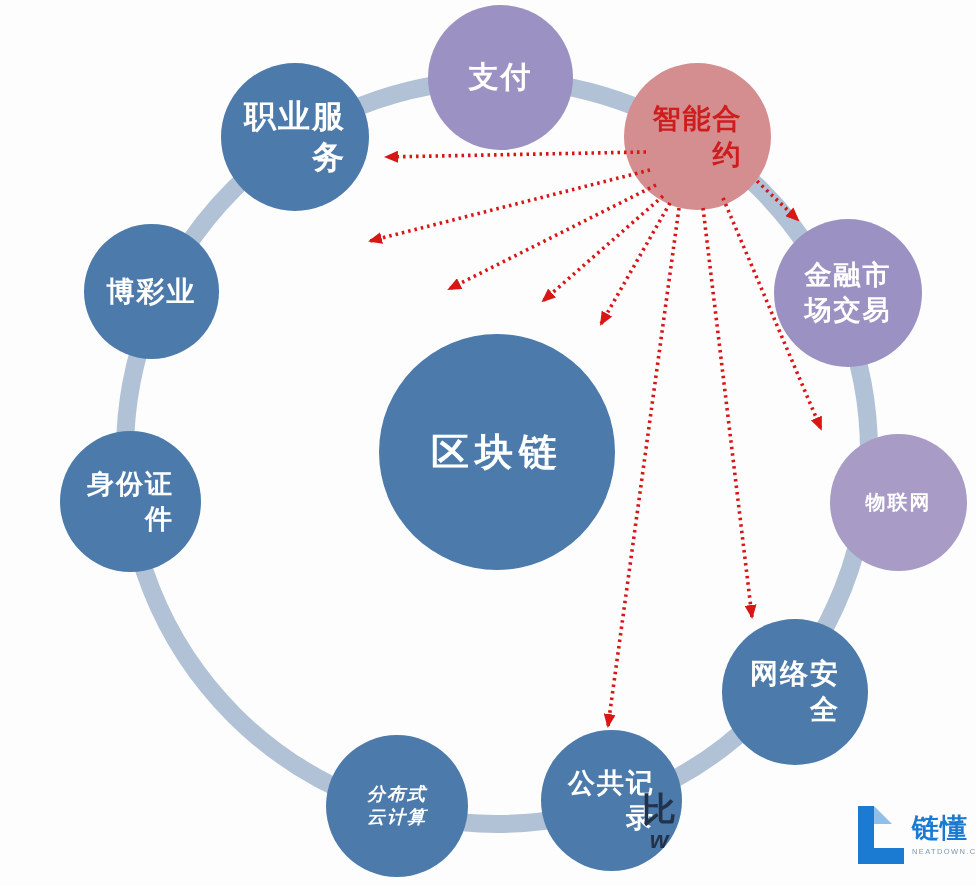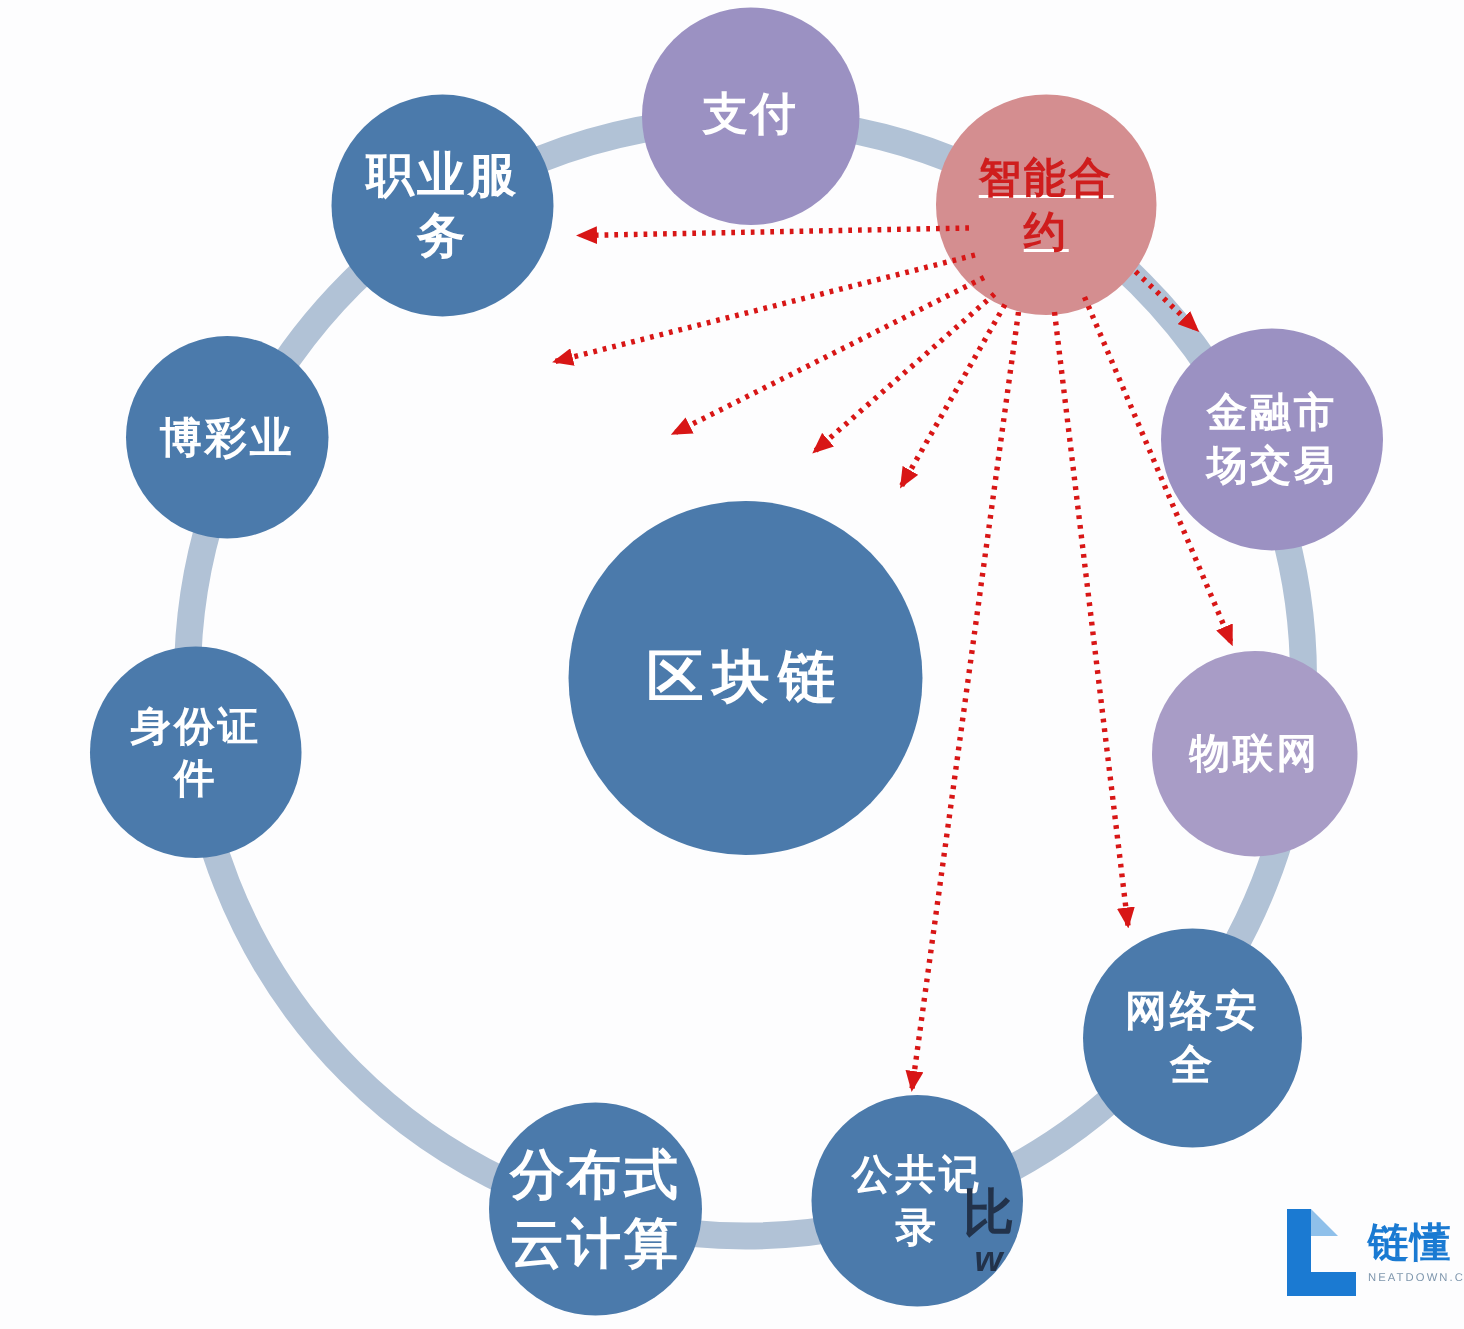--- a/index.html
+++ b/index.html
@@ -7,27 +7,27 @@
   body { font-family:"Liberation Sans","DejaVu Sans",sans-serif; }
   .canvas {
     position:relative; width:976px; height:886px;
     background:#fdfdfe; overflow:hidden;
   }
   .layer { position:absolute; left:0; top:0; width:976px; height:886px; pointer-events:none; }
 
   .node {
     position:absolute; border-radius:50%;
     display:flex; align-items:center; justify-content:center;
-    text-align:center; color:#ffffff; font-weight:bold;
+    text-align:right; color:#ffffff; font-weight:bold;
   }
   .node .label { white-space:pre-line; line-height:1.28; letter-spacing:2px; }
   .node.blue   { background:#4b7aab; }
   .node.purple { background:#9b91c2; }
   .node.purple2{ background:#a89cc6; }
-  .node.pink   { background:#d48e90;text-decoration:underline; }
+  .node.pink   { background:#d48e90; }
   .node.pink .label { color:#cf1d1d; }
 
   .center-node { background:#4b7aab; }
   .center-node .label { font-size:38px; letter-spacing:6px; }
 
   .watermark {
     position:absolute; left:624px; top:792px; width:70px;
     color:#22324a; font-weight:bold; text-align:center; line-height:1.0;
   }
   .watermark .wm1 { display:block; font-size:34px; }
@@ -63,35 +63,35 @@
   <div class="node pink" style="left:624px; top:63px; width:147px; height:147px; font-size:28px;">
     <span class="label">智能合
 约</span>
   </div>
 
   <div class="node purple" style="left:774px; top:219px; width:148px; height:148px; font-size:27px;">
     <span class="label">金融市
 场交易</span>
   </div>
 
-  <div class="node purple2" style="left:768px; top:434px; width:137px; height:137px; font-size:27px;">
+  <div class="node purple2" style="left:830px; top:434px; width:137px; height:137px; font-size:20px;">
     <span class="label">物联网</span>
   </div>
 
   <div class="node blue" style="left:722px; top:619px; width:146px; height:146px; font-size:28px;">
     <span class="label">网络安
 全</span>
   </div>
 
   <div class="node blue" style="left:541px; top:730px; width:141px; height:141px; font-size:27px;font-family:Liberation Serif, serif;">
     <span class="label">公共记
 录</span>
   </div>
 
-  <div class="node blue" style="left:326px; top:735px; width:142px; height:142px; font-size:36px;">
+  <div class="node blue" style="left:326px; top:735px; width:142px; height:142px; font-size:18px;font-style:italic;">
     <span class="label">分布式
 云计算</span>
   </div>
 
 
   <div class="node blue" style="left:60px; top:431px; width:141px; height:141px; font-size:27px;">
     <span class="label">身份证
 件</span>
   </div>
 

